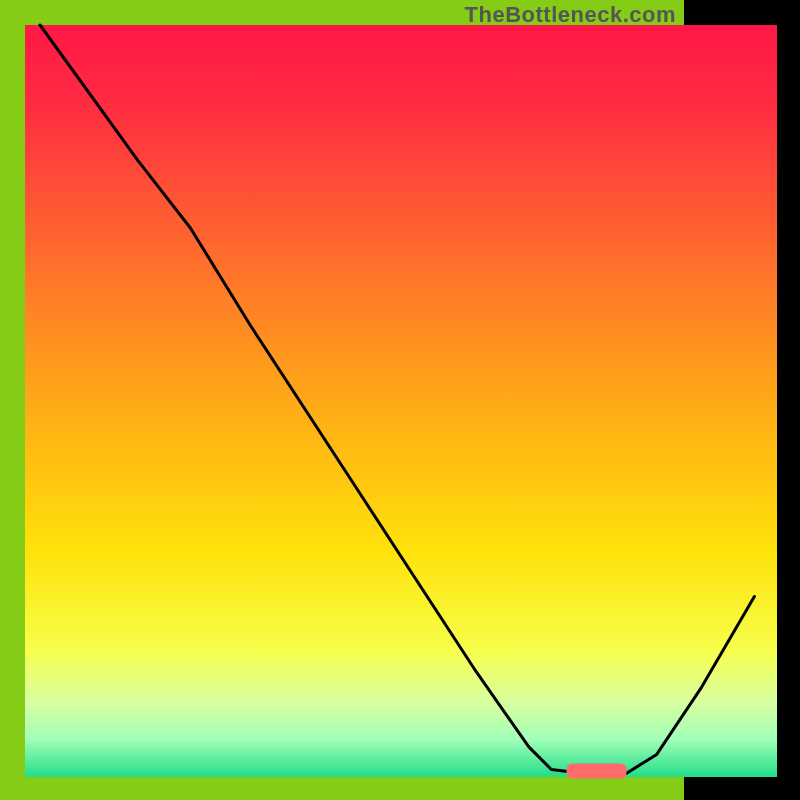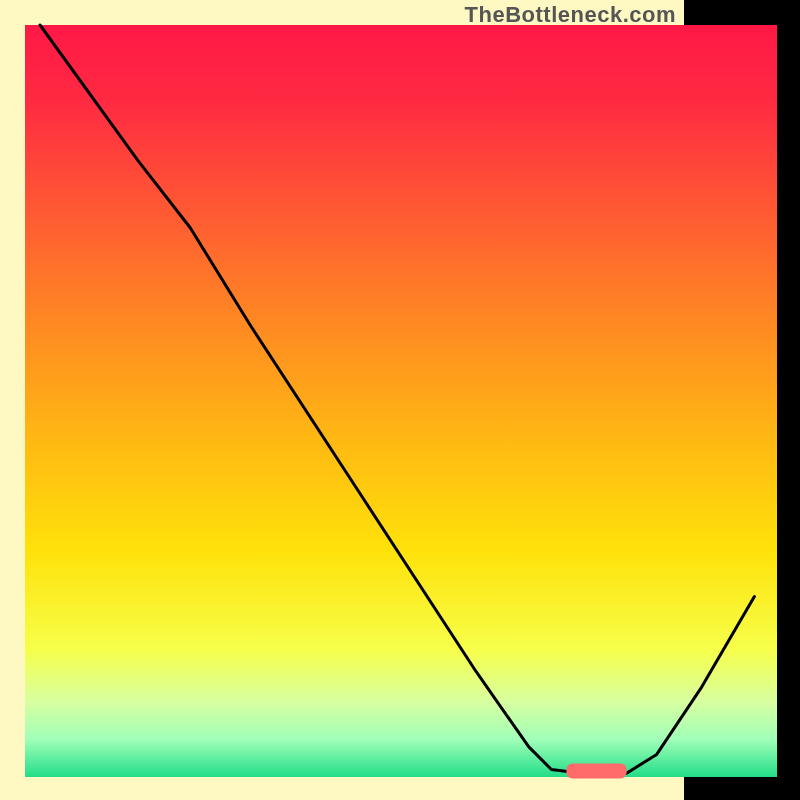--- a/index.html
+++ b/index.html
@@ -8,21 +8,21 @@
     width: 800px;
     height: 800px;
     overflow: hidden;
     font-family: Arial, Helvetica, sans-serif;
     background: #000;
   }
   .chart-wrap {
     position: relative;
     width: 684px;
     height: 800px;
-    background: #fef9c3;
+    background: #84cc16;
   }
   .watermark {
     position: absolute;
     top: 2px;
     right: 8px;
     color: #555;
     font-size: 22px;
     font-weight: 600;
     letter-spacing: 0.5px;
     user-select: none;

